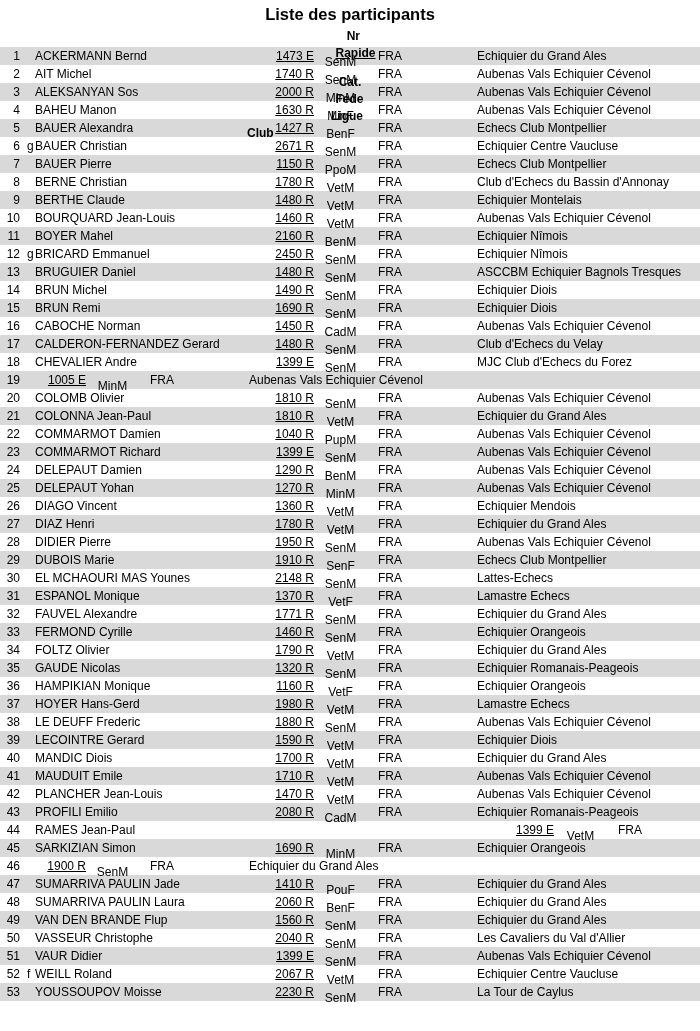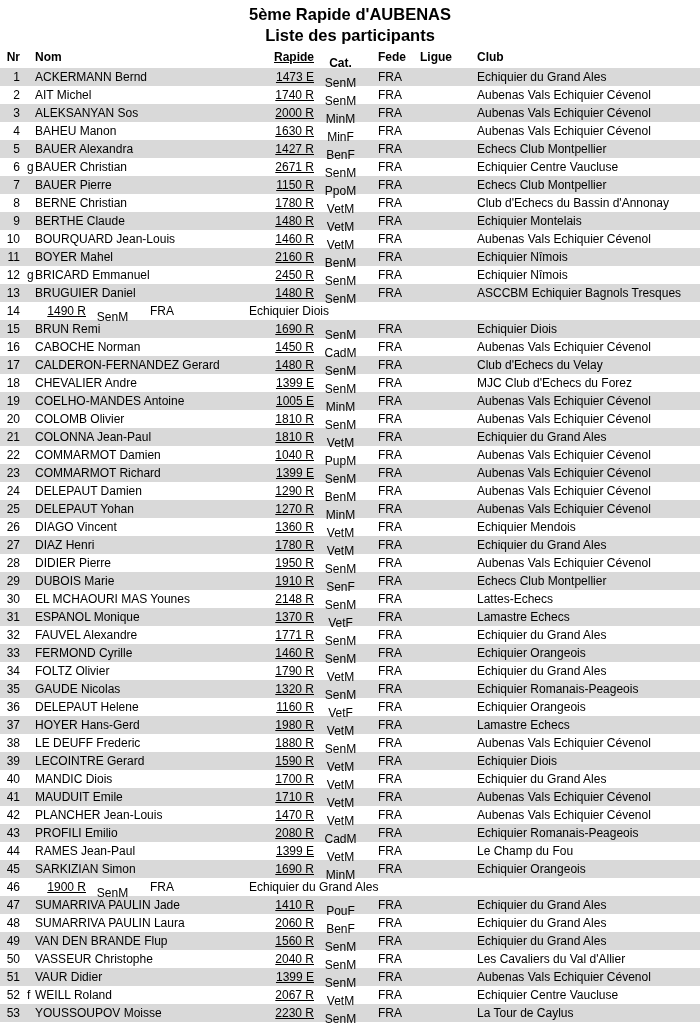--- a/index.html
+++ b/index.html
@@ -37,38 +37,38 @@
     height: 18px;
     line-height: 18px;
     font-size: 12px;
     white-space: nowrap;
   }
   .hdr {
     height: 17px;
     line-height: 17px;
     font-weight: bold;
     margin-bottom: 2px;
+    flex-direction: column;
   }
   .row.odd  { background: var(--row-odd-bg, #d9d9d9); }
   .row.even { background: var(--row-even-bg, #ffffff); }
   .c-nr    { width: 20px;  text-align: right; flex: none; }
   .c-title { width: 15px;  padding-left: 7px; box-sizing: border-box; flex: none; }
   .c-name  { flex: 1; overflow: hidden; }
   .c-rap   { width: 51px;  text-align: right; flex: none; text-decoration: underline; }
   .c-cat   { width: 53px;  text-align: center; flex: none; margin-top: 12px; }
   .c-fede  { width: 51px;  padding-left: 11px; box-sizing: border-box; flex: none; }
   .c-ligue { width: 42px;  padding-left: 2px;  box-sizing: border-box; flex: none; }
   .c-club  { width: 223px; overflow: hidden; flex: none; margin-left: 17px; }
 </style>
 </head>
 <body>
 
 <div class="page">
   <div class="titles">
-    <div class="page-title">5ème Rapide d'AUBENAS</div>
     <div class="page-subtitle">Liste des participants</div>
   </div>
 
   <div class="tbl">
     <div class="hdr">
       <span class="c-nr">Nr</span>
       <span class="c-title"></span>
       <span class="c-name">Nom</span>
       <span class="c-rap">Rapide</span>
       <span class="c-cat">Cat.</span>
@@ -203,20 +203,21 @@
     <span class="c-name">BRUGUIER Daniel</span>
     <span class="c-rap">1480 R</span>
     <span class="c-cat">SenM</span>
     <span class="c-fede">FRA</span>
     <span class="c-ligue"></span>
     <span class="c-club">ASCCBM Echiquier Bagnols Tresques</span>
   </div>
         <div class="row even">
     <span class="c-nr">14</span>
     <span class="c-title"></span>
+    <span class="c-name">BRUN Michel</span>
     <span class="c-rap">1490 R</span>
     <span class="c-cat">SenM</span>
     <span class="c-fede">FRA</span>
     <span class="c-ligue"></span>
     <span class="c-club">Echiquier Diois</span>
   </div>
         <div class="row odd">
     <span class="c-nr">15</span>
     <span class="c-title"></span>
     <span class="c-name">BRUN Remi</span>
@@ -252,21 +253,20 @@
     <span class="c-name">CHEVALIER Andre</span>
     <span class="c-rap">1399 E</span>
     <span class="c-cat">SenM</span>
     <span class="c-fede">FRA</span>
     <span class="c-ligue"></span>
     <span class="c-club">MJC Club d'Echecs du Forez</span>
   </div>
         <div class="row odd">
     <span class="c-nr">19</span>
     <span class="c-title"></span>
-    <span class="c-name">COELHO-MANDES Antoine</span>
     <span class="c-rap">1005 E</span>
     <span class="c-cat">MinM</span>
     <span class="c-fede">FRA</span>
     <span class="c-ligue"></span>
     <span class="c-club">Aubenas Vals Echiquier Cévenol</span>
   </div>
         <div class="row even">
     <span class="c-nr">20</span>
     <span class="c-title"></span>
     <span class="c-name">COLOMB Olivier</span>
@@ -422,21 +422,21 @@
     <span class="c-name">GAUDE Nicolas</span>
     <span class="c-rap">1320 R</span>
     <span class="c-cat">SenM</span>
     <span class="c-fede">FRA</span>
     <span class="c-ligue"></span>
     <span class="c-club">Echiquier Romanais-Peageois</span>
   </div>
         <div class="row even">
     <span class="c-nr">36</span>
     <span class="c-title"></span>
-    <span class="c-name">DELEPAUT Helene</span>
+    <span class="c-name">HAMPIKIAN Monique</span>
     <span class="c-rap">1160 R</span>
     <span class="c-cat">VetF</span>
     <span class="c-fede">FRA</span>
     <span class="c-ligue"></span>
     <span class="c-club">Echiquier Orangeois</span>
   </div>
         <div class="row odd">
     <span class="c-nr">37</span>
     <span class="c-title"></span>
     <span class="c-name">HOYER Hans-Gerd</span>
@@ -507,21 +507,20 @@
     <span class="c-club">Echiquier Romanais-Peageois</span>
   </div>
         <div class="row even">
     <span class="c-nr">44</span>
     <span class="c-title"></span>
     <span class="c-name">RAMES Jean-Paul</span>
     <span class="c-rap">1399 E</span>
     <span class="c-cat">VetM</span>
     <span class="c-fede">FRA</span>
     <span class="c-ligue"></span>
-    <span class="c-club">Le Champ du Fou</span>
   </div>
         <div class="row odd">
     <span class="c-nr">45</span>
     <span class="c-title"></span>
     <span class="c-name">SARKIZIAN Simon</span>
     <span class="c-rap">1690 R</span>
     <span class="c-cat">MinM</span>
     <span class="c-fede">FRA</span>
     <span class="c-ligue"></span>
     <span class="c-club">Echiquier Orangeois</span>

